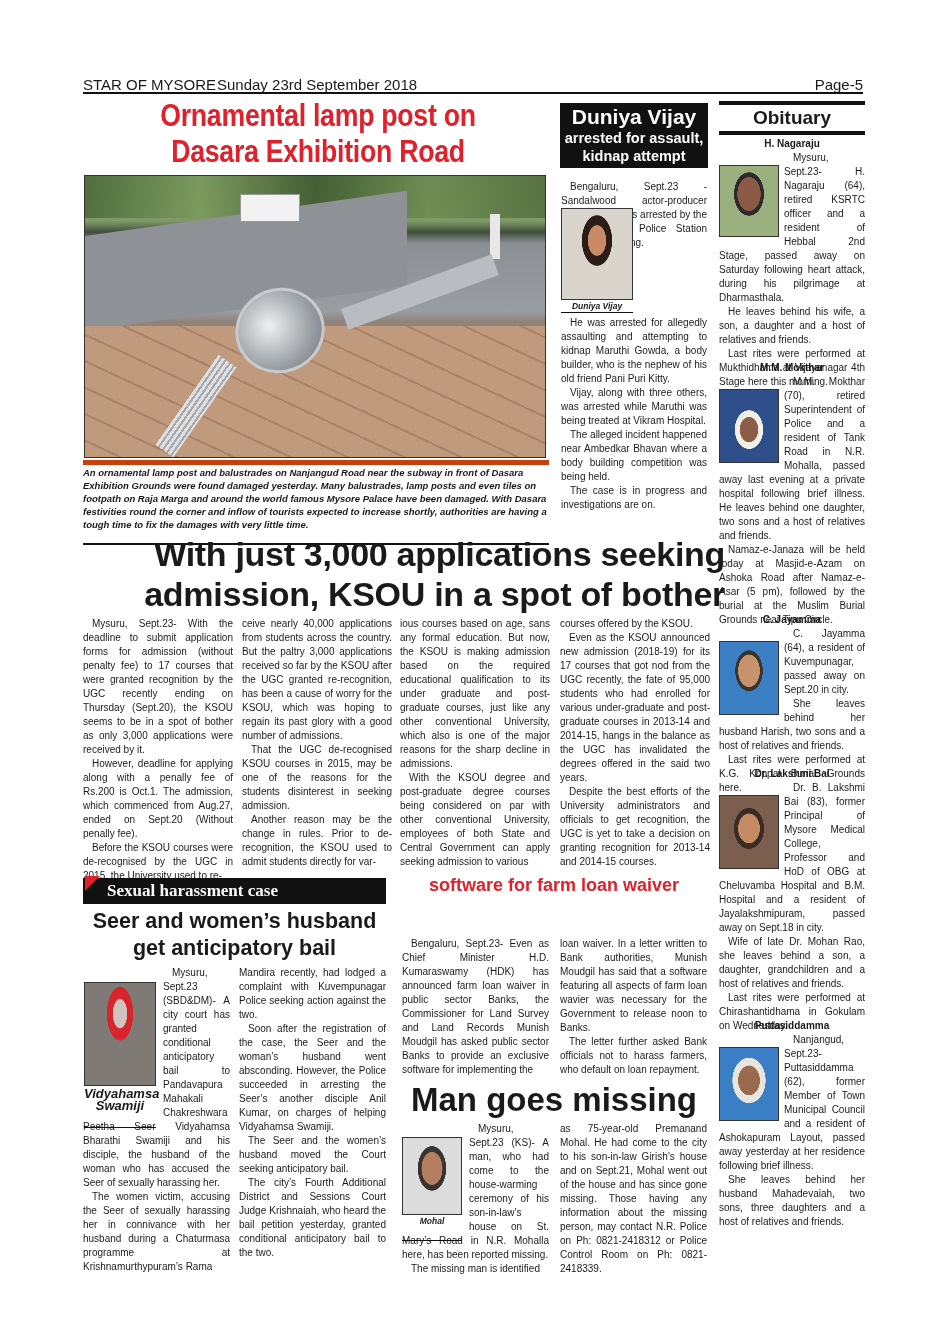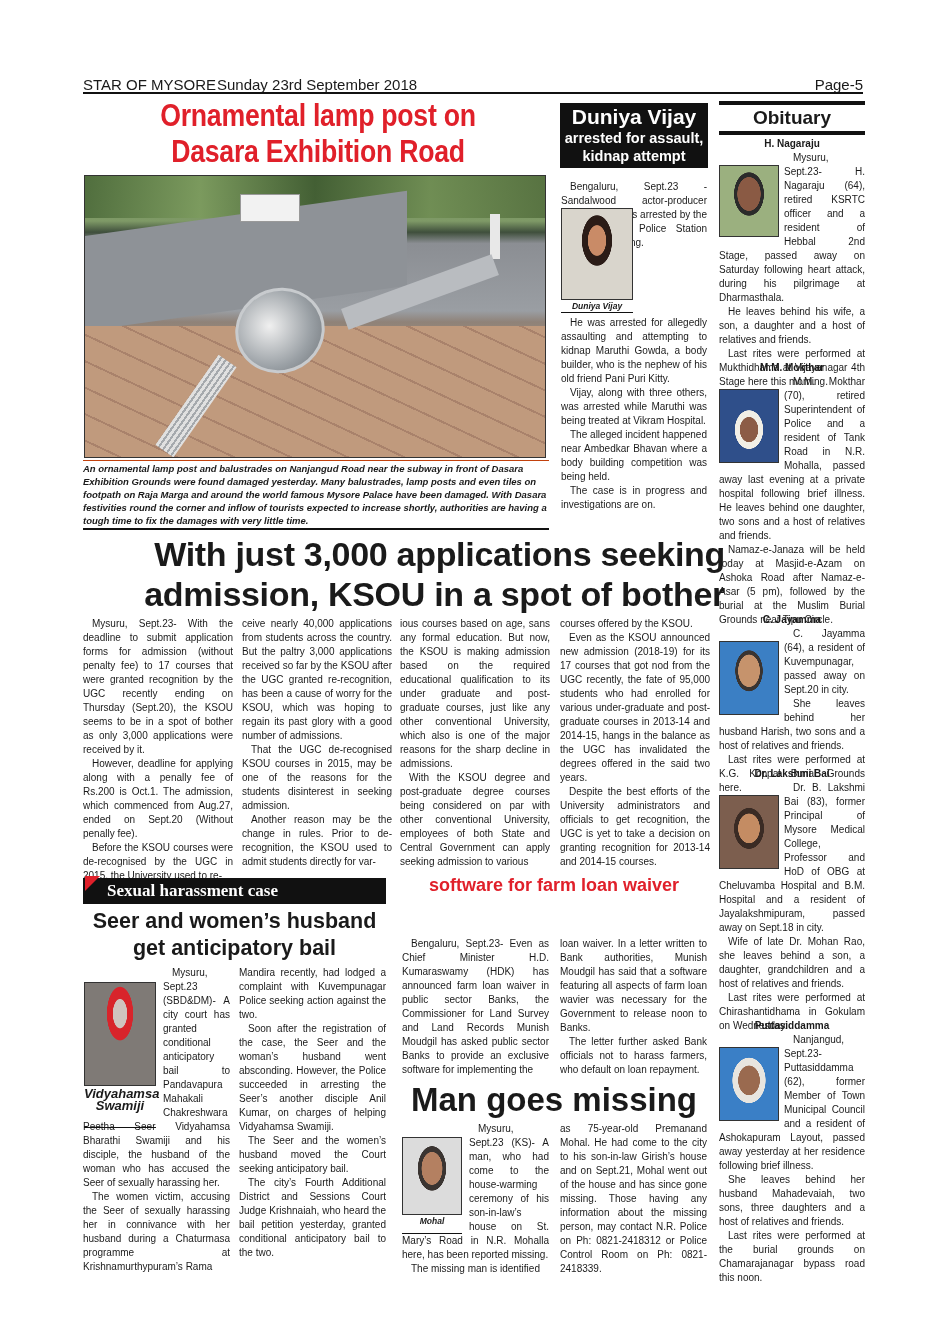--- a/index.html
+++ b/index.html
@@ -22,21 +22,21 @@
   .lamp-photo .pavement { position:absolute; left:0; top:150px; width:100%; height:140px;
     background: repeating-linear-gradient(25deg, #c09a7d 0 22px, #a9826b 22px 24px); }
   .lamp-photo .lamp-head { position:absolute; left:150px; top:112px; width:90px; height:85px; border-radius:50%;
     background: radial-gradient(circle at 40% 40%, #f0f0f0, #9aa0a5 60%, #6b7075); border:3px solid #c8cbce; transform: rotate(-20deg);}
   .lamp-photo .lamp-pole { position:absolute; left:100px; top:175px; width:22px; height:110px;
     background: repeating-linear-gradient(90deg,#e0e0e0 0 3px,#a5a9ad 3px 5px); transform: rotate(35deg); }
   .lamp-photo .rail { position:absolute; left:255px; top:105px; width:160px; height:22px; background:#b9bcc0; transform: rotate(-20deg);}
   .lamp-photo .vehicle { position:absolute; left:155px; top:18px; width:60px; height:28px; background:#f2f2f2; border:1px solid #999;}
   .lamp-photo .walker { position:absolute; left:405px; top:38px; width:10px; height:45px; background:#e8e8e8;}
   .lamp-caption { left: 83px; top: 460px; width: 466px; font-size: 9.5px; line-height: 13px; font-weight: bold; font-style: italic;
-    border-top: 1px solid #c2410c; border-bottom: 2px solid #111; padding: 1px 0 1px; }
+    border-top: 5px solid #c2410c; border-bottom: 2px solid #111; padding: 1px 0 12px; }
 
   .dv-head { left: 560px; top: 103px; width: 148px; background: #111; color: #fff; text-align: center; padding: 2px 2px 3px; }
   .dv-head .t1 { font-size: 21px; font-weight: bold; line-height: 24px; }
   .dv-head .t2 { font-size: 14.5px; font-weight: bold; line-height: 18px; }
   .col-text { font-size: 10px; line-height: 14px; text-align: justify; }
   .col-text p { text-indent: 9px; }
   .dv-body { left: 561px; top: 180px; width: 146px; }
   .dv-photo { left: 561px; top: 208px; width: 72px; height: 92px; border:1px solid #333;
     background: radial-gradient(ellipse at 50% 35%, #c98b67 0 18%, #2b1c17 19% 30%, #d9d5cc 31% 100%); }
   .dv-photo-cap { left: 561px; top: 301px; width: 72px; font-size: 8.5px; font-weight: bold; font-style: italic; text-align: center; border-bottom: 1px solid #111; padding-bottom: 1px; }
@@ -62,21 +62,21 @@
 
   .banks-headline { left: 398px; top: 874px; width: 312px; text-align: center; color: #e0202a; font-weight: bold; }
   .banks-headline .l1 { font-size: 27px; line-height: 32px; }
   .banks-headline .l2 { font-size: 18px; line-height: 22px; }
   .banks-col { top: 937px; width: 147px; }
 
   .mm-headline { left: 398px; top: 1080px; width: 312px; text-align: center; font-size: 33px; font-weight: bold; line-height: 40px; }
   .mm-col { top: 1122px; width: 147px; }
   .mm-photo { left: 402px; top: 1137px; width: 60px; height: 78px; border: 1px solid #333;
     background: radial-gradient(ellipse at 50% 40%, #b48061 0 25%, #3a3431 26% 34%, #dcdcdc 35% 100%); }
-  .mm-photo-cap { left: 402px; top: 1216px; width: 60px; text-align: center; font-size: 8.5px; font-weight: bold; font-style: italic; border-bottom: 1px solid #111; padding-bottom: 7px;}
+  .mm-photo-cap { left: 402px; top: 1216px; width: 60px; text-align: center; font-size: 8.5px; font-weight: bold; font-style: italic; border-bottom: 1px solid #111; padding-bottom: 14px;}
 </style>
 </head>
 <body>
 
 <div class="abs masthead">
   <span class="paper">STAR OF MYSORE</span>
   <span class="date">Sunday 23rd September 2018</span>
   <span class="page">Page-5</span>
 </div>
 <div class="abs rule-top"></div>
@@ -144,21 +144,20 @@
   <p>Dr. B. Lakshmi Bai (83), former Principal of Mysore Medical College, Professor and HoD of OBG at Cheluvamba Hospital and B.M. Hospital and a resident of Jayalakshmipuram, passed away on Sept.18 in city.</p>
   <p>Wife of late Dr. Mohan Rao, she leaves behind a son, a daughter, grandchildren and a host of relatives and friends.</p>
   <p>Last rites were performed at Chirashantidhama in Gokulam on Wednesday.</p>
 </div>
 
 <div class="abs obit col-text" style="top:1019px;">
   <div class="name">Puttasiddamma</div>
   <div class="obit-photo" style="float:left; width:60px; height:74px; margin:14px 5px 2px 0; background: radial-gradient(ellipse at 50% 45%, #9a6a4f 0 26%, #e8e5df 27% 40%, #3a7fc6 41% 100%);"></div>
   <p>Nanjangud, Sept.23- Puttasiddamma (62), former Member of Town Municipal Council and a resident of Ashokapuram Layout, passed away yesterday at her residence following brief illness.</p>
   <p>She leaves behind her husband Mahadevaiah, two sons, three daughters and a host of relatives and friends.</p>
-  <p>Last rites were performed at the burial grounds on Chamarajanagar bypass road this noon.</p>
 </div>
 
 <div class="abs ksou-headline">With just 3,000 applications seeking admission, KSOU in a spot of bother</div>
 <div class="abs ksou-col col-text" style="left:83px;">
   <p>Mysuru, Sept.23- With the deadline to submit application forms for admission (without penalty fee) to 17 courses that were granted recognition by the UGC recently ending on Thursday (Sept.20), the KSOU seems to be in a spot of bother as only 3,000 applications were received by it.</p>
   <p>However, deadline for applying along with a penally fee of Rs.200 is Oct.1. The admission, which commenced from Aug.27, ended on Sept.20 (Without penally fee).</p>
   <p>Before the KSOU courses were de-recognised by the UGC in 2015, the University used to re-</p>
 </div>
 <div class="abs ksou-col col-text" style="left:242px;">
   <p style="text-indent:0;">ceive nearly 40,000 applications from students across the country. But the paltry 3,000 applications received so far by the KSOU after the UGC granted re-recognition, has been a cause of worry for the KSOU, which was hoping to regain its past glory with a good number of admissions.</p>

